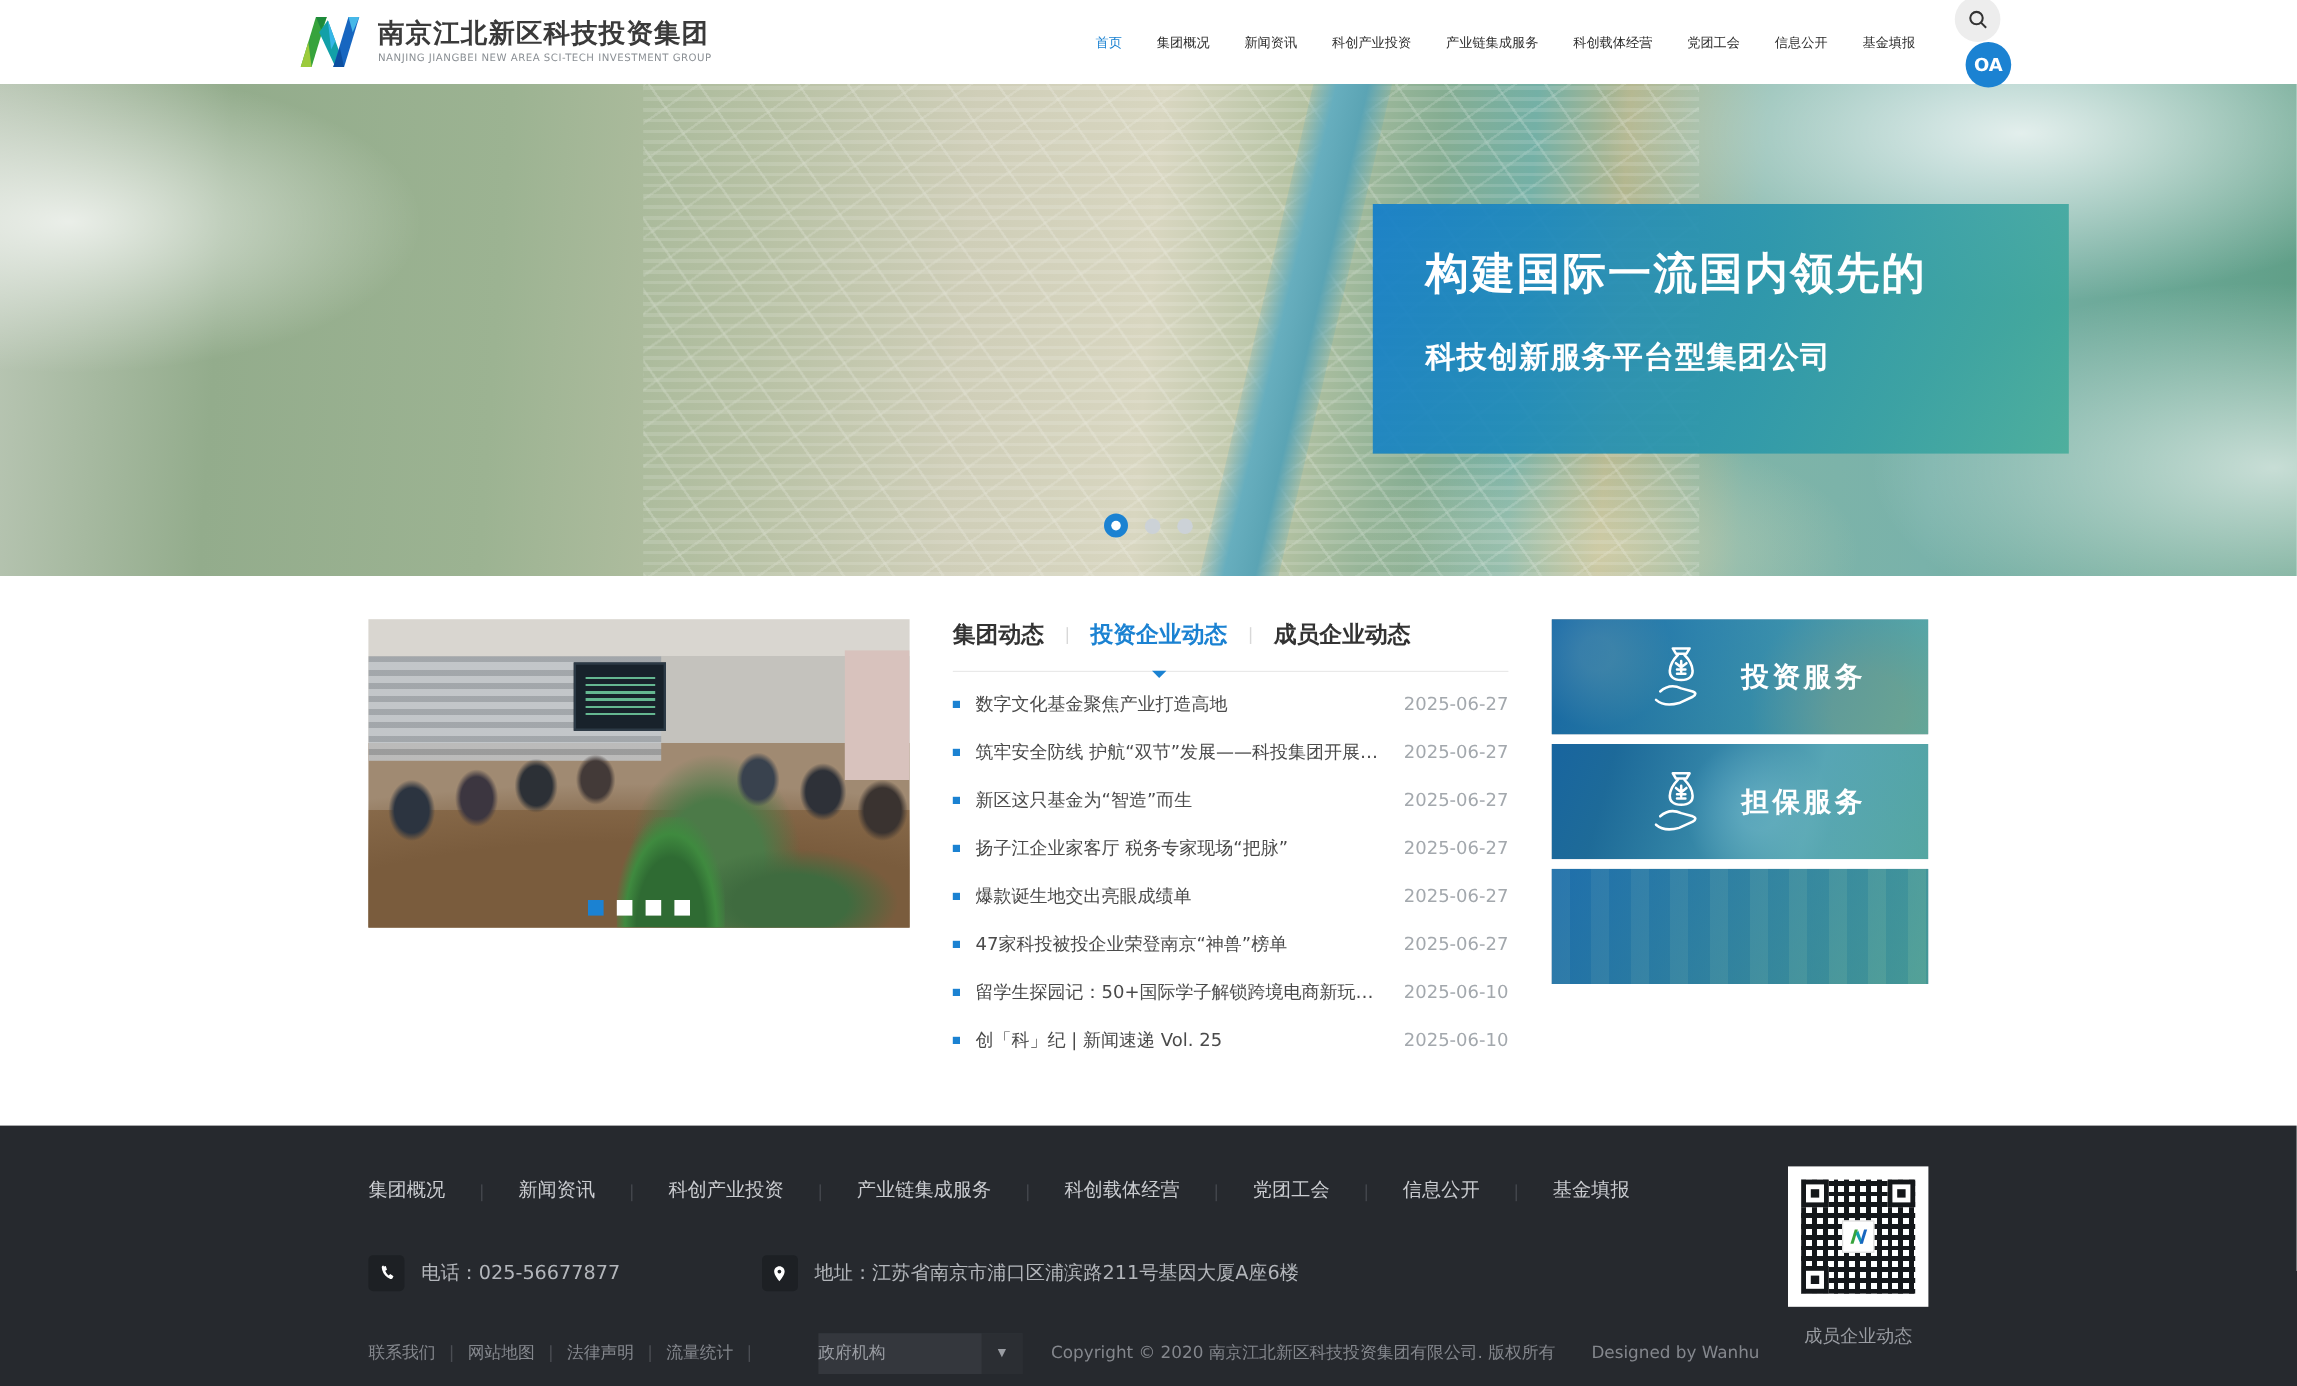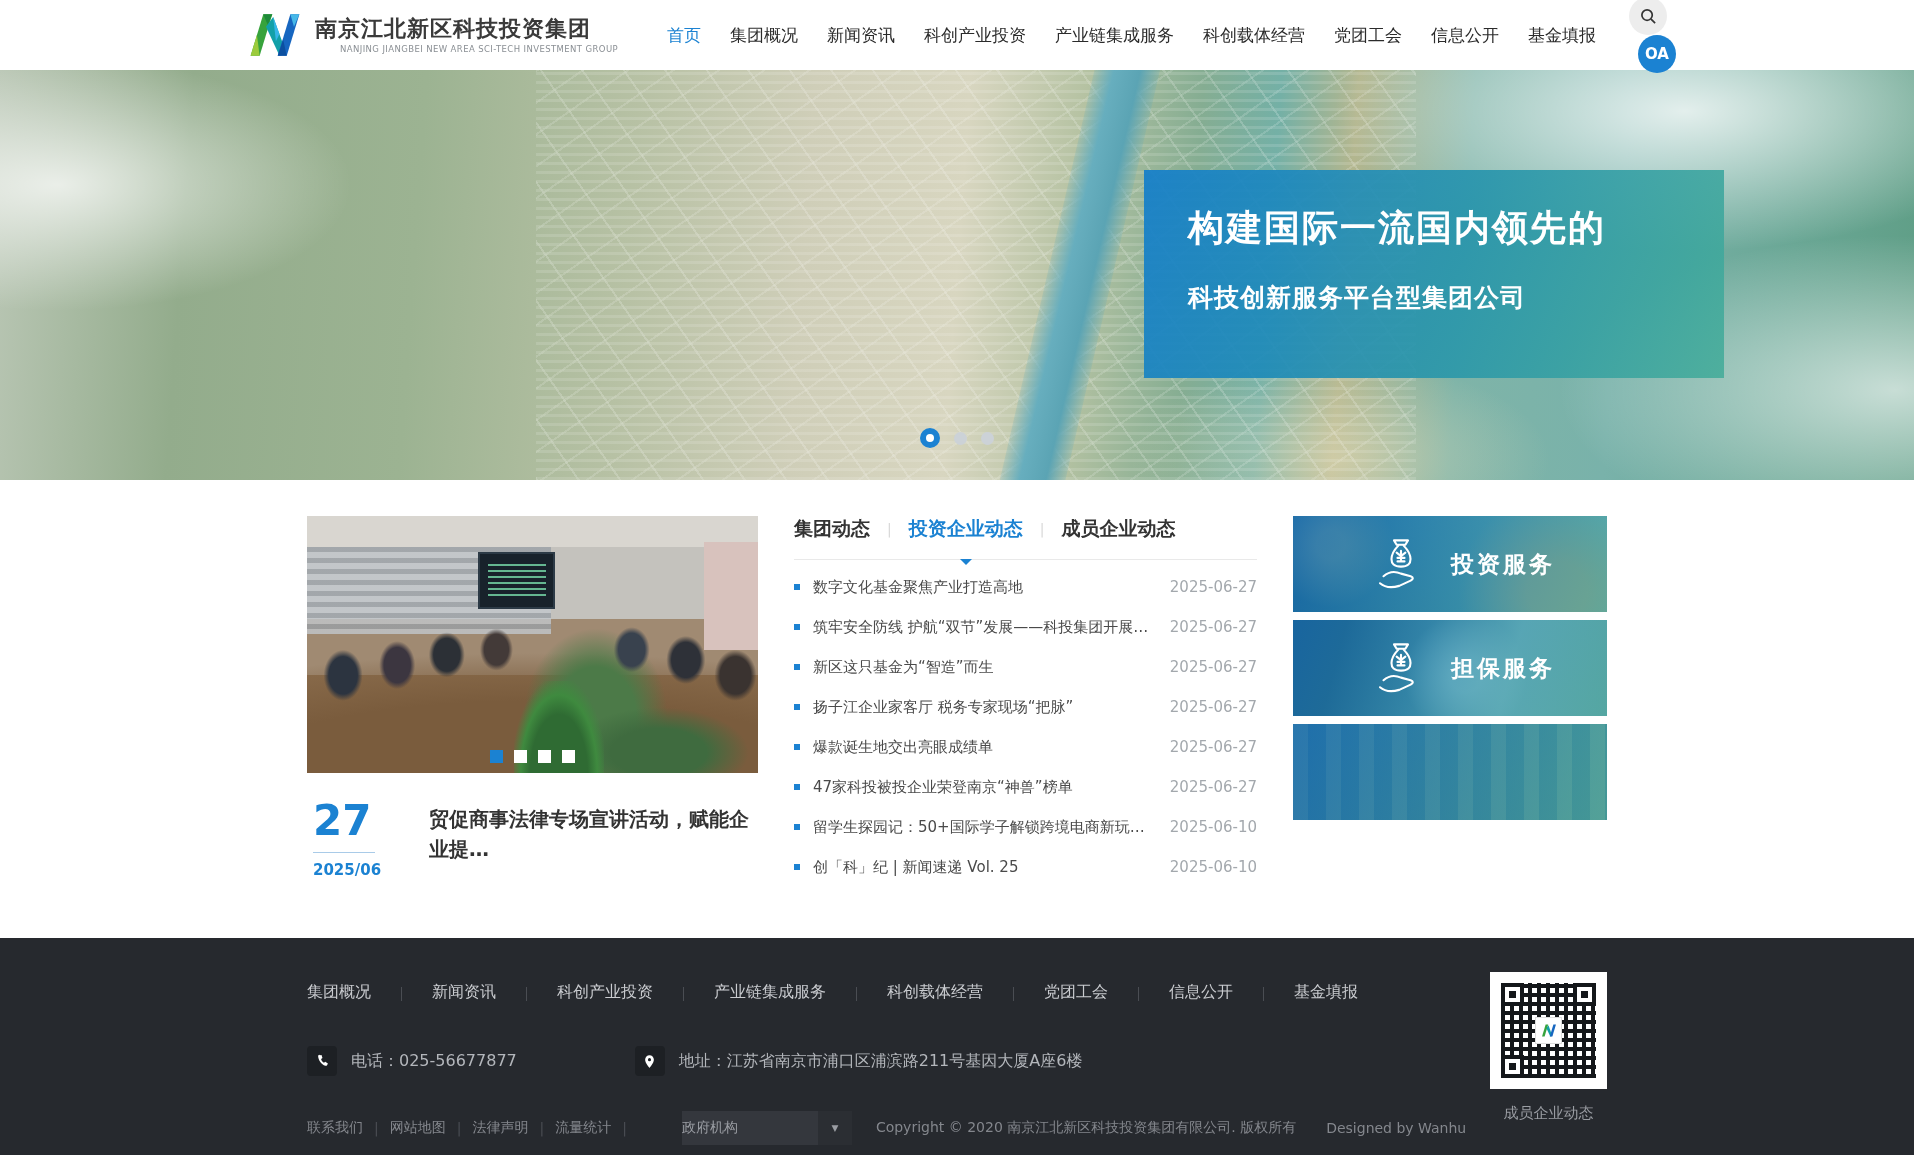--- a/index.html
+++ b/index.html
@@ -5,23 +5,23 @@
   * { margin:0; padding:0; box-sizing:border-box; }
   html,body { width:1914px; height:1155px; }
   body { font-family:"DejaVu Sans","Liberation Sans",sans-serif; background:#fff; overflow:hidden; }
 
   
   .header { height:70px; display:flex; align-items:center; justify-content:space-between;
             padding:0 238px 0 247px; background:#fff; position:relative; z-index:5; }
   .logo { display:flex; align-items:center; cursor:pointer; }
   .logo-text { margin-left:12px; }
   .logo-title { font-size:22px; font-weight:bold; color:#3a3a3a; letter-spacing:1px; line-height:1.15; }
-  .logo-sub { font-size:8.5px; color:#8a8f94; letter-spacing:.4px; margin-top:2px;margin-left:25px; }
+  .logo-sub { font-size:8.5px; color:#8a8f94; letter-spacing:.4px; margin-top:2px; }
   .nav { display:flex; align-items:center; }
-  .nav-item { font-size:17px; color:#2b2b2b; margin-left:29px; cursor:pointer; white-space:nowrap; }
+  .nav-item { font-size:11px; color:#2b2b2b; margin-left:29px; cursor:pointer; white-space:nowrap; }
   .nav-item.active { color:#1b82d2; }
   .hdr-tools { display:flex; align-items:center; margin-left:24px;flex-direction:column; }
   .search-btn { width:38px; height:38px; border-radius:50%; background:#ededed; display:flex;
                 align-items:center; justify-content:center; cursor:pointer; }
   .oa-btn { width:38px; height:38px; border-radius:50%; background:#1b82d2; color:#fff; font-size:15px;
             font-weight:bold; display:flex; align-items:center; justify-content:center; margin-left:18px; cursor:pointer; }
 
   
   .hero { position:relative; height:410px; overflow:hidden;
     background:
@@ -243,28 +243,20 @@
 
           <div class="sq-dot active"></div>
 
           <div class="sq-dot"></div>
 
           <div class="sq-dot"></div>
 
           <div class="sq-dot"></div>
         </div>
     </div>
-    <div class="feat-info">
-      <div class="feat-date">
-        <div class="feat-day">27</div>
-        <div class="feat-rule"></div>
-        <div class="feat-ym">2025/06</div>
-      </div>
-      <div class="feat-title">贸促商事法律专场宣讲活动，赋能企业提…</div>
-    </div>
   </div>
 
   <div class="news">
     <div class="tabs">
 
         <div style="display:flex;align-items:center;">
           <div class="tab">集团动态</div>
           <div class="tab-sep">|</div>
         </div>
 

